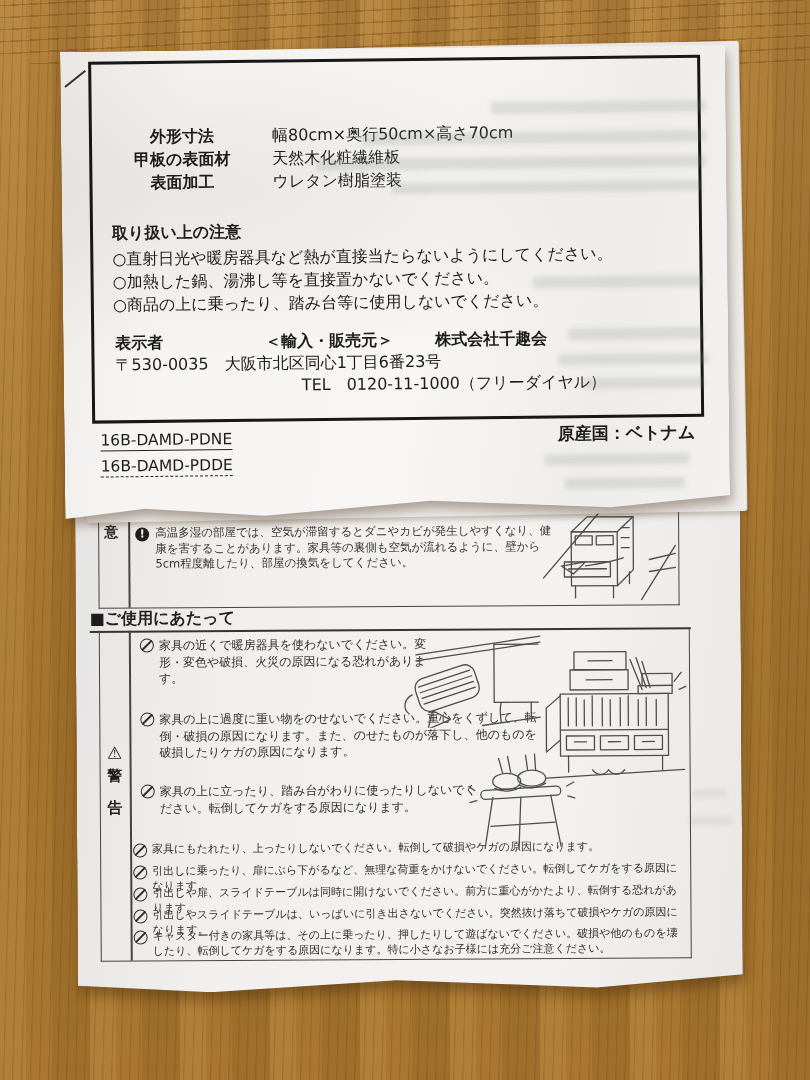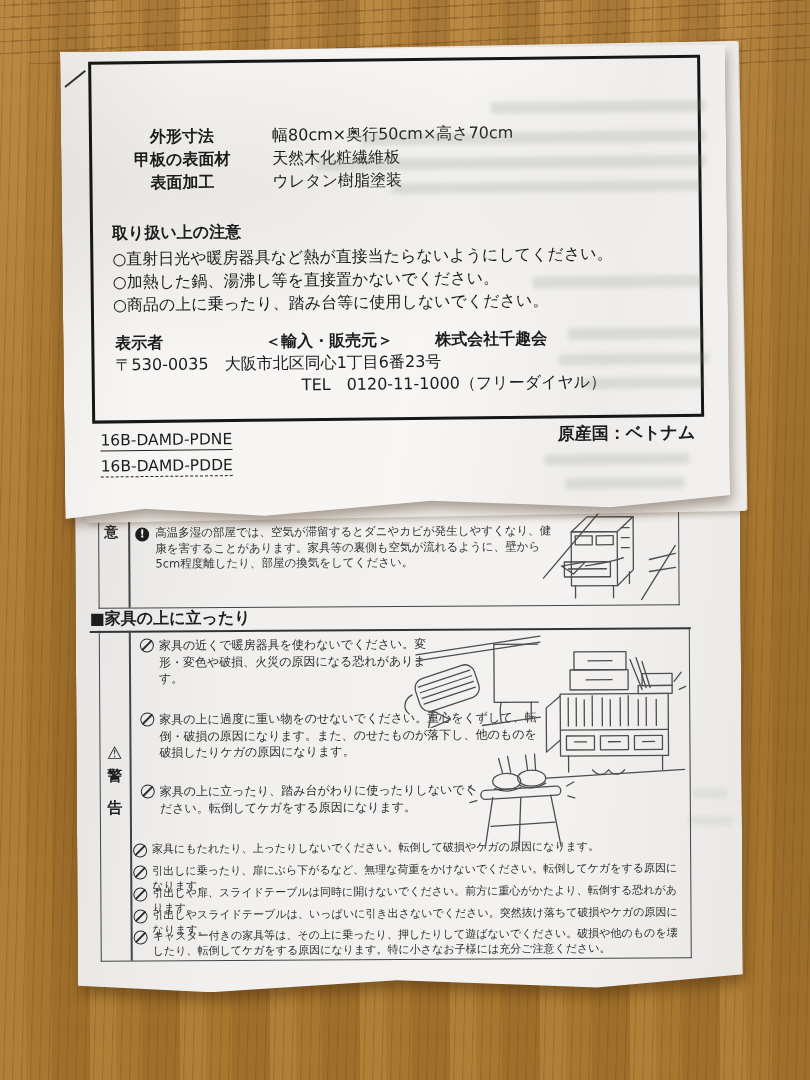--- a/index.html
+++ b/index.html
@@ -100,21 +100,21 @@
           <path d="M84 26 L92 26 M84 36 L92 36 M84 46 L92 46"></path>
         <rect x="38" y="34" width="17" height="9"></rect>
           <rect x="59" y="34" width="17" height="9"></rect>
         <rect x="27" y="60" width="46" height="15"></rect>
           <path d="M31 67 L69 67"></path>
         <path d="M86 56 C76 60 62 62 48 64"></path>
         <path d="M48 60 L24 64 L36 72 Z" fill="#fff"></path>
         <path d="M38 84 L38 96 M76 84 L76 96 M92 70 L92 82"></path>
       </svg>
 
-      <div class="section-heading">■家具の上に立ったり</div>
+      <div class="section-heading">■ご使用にあたって</div>
       <div class="heading-line"></div>
       <div class="warn-box"></div>
       <div class="warn-col"></div>
       <div class="warn-tri">⚠</div>
       <div class="warn-k" style="top:262px">警</div>
       <div class="warn-k" style="top:294px">告</div>
 
       <div class="uitem f12" style="left:64px;top:133px;width:300px">
         <span class="no"></span>
         <span>家具の近くで暖房器具を使わないでください。変形・変色や破損、火災の原因になる恐れがあります。</span>

